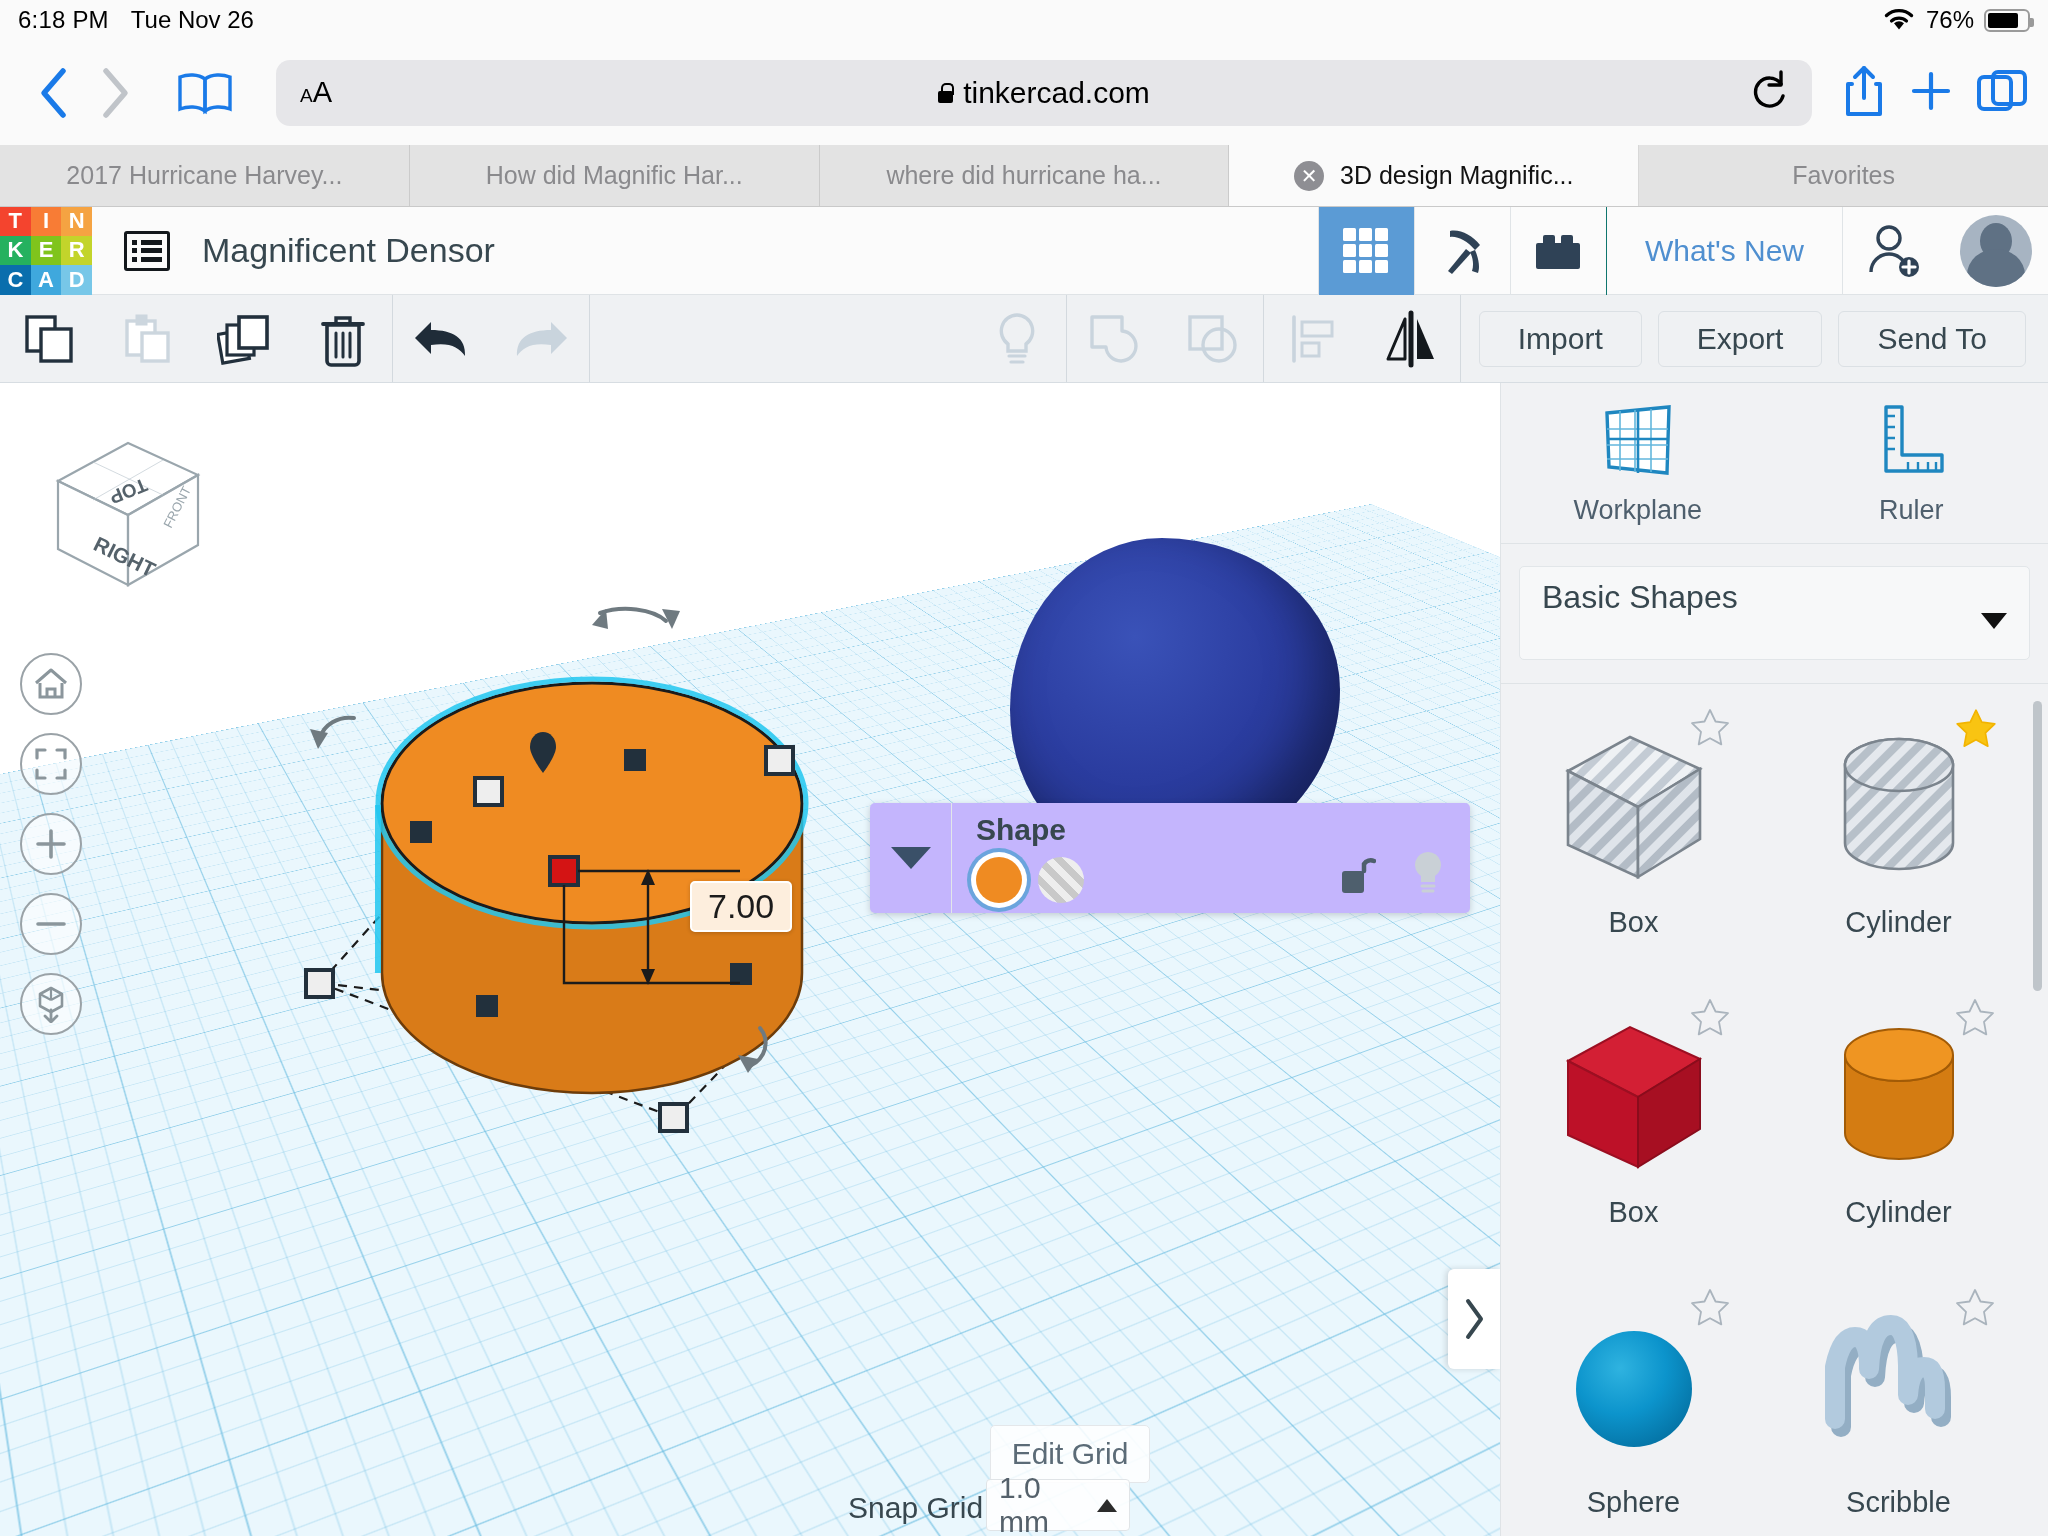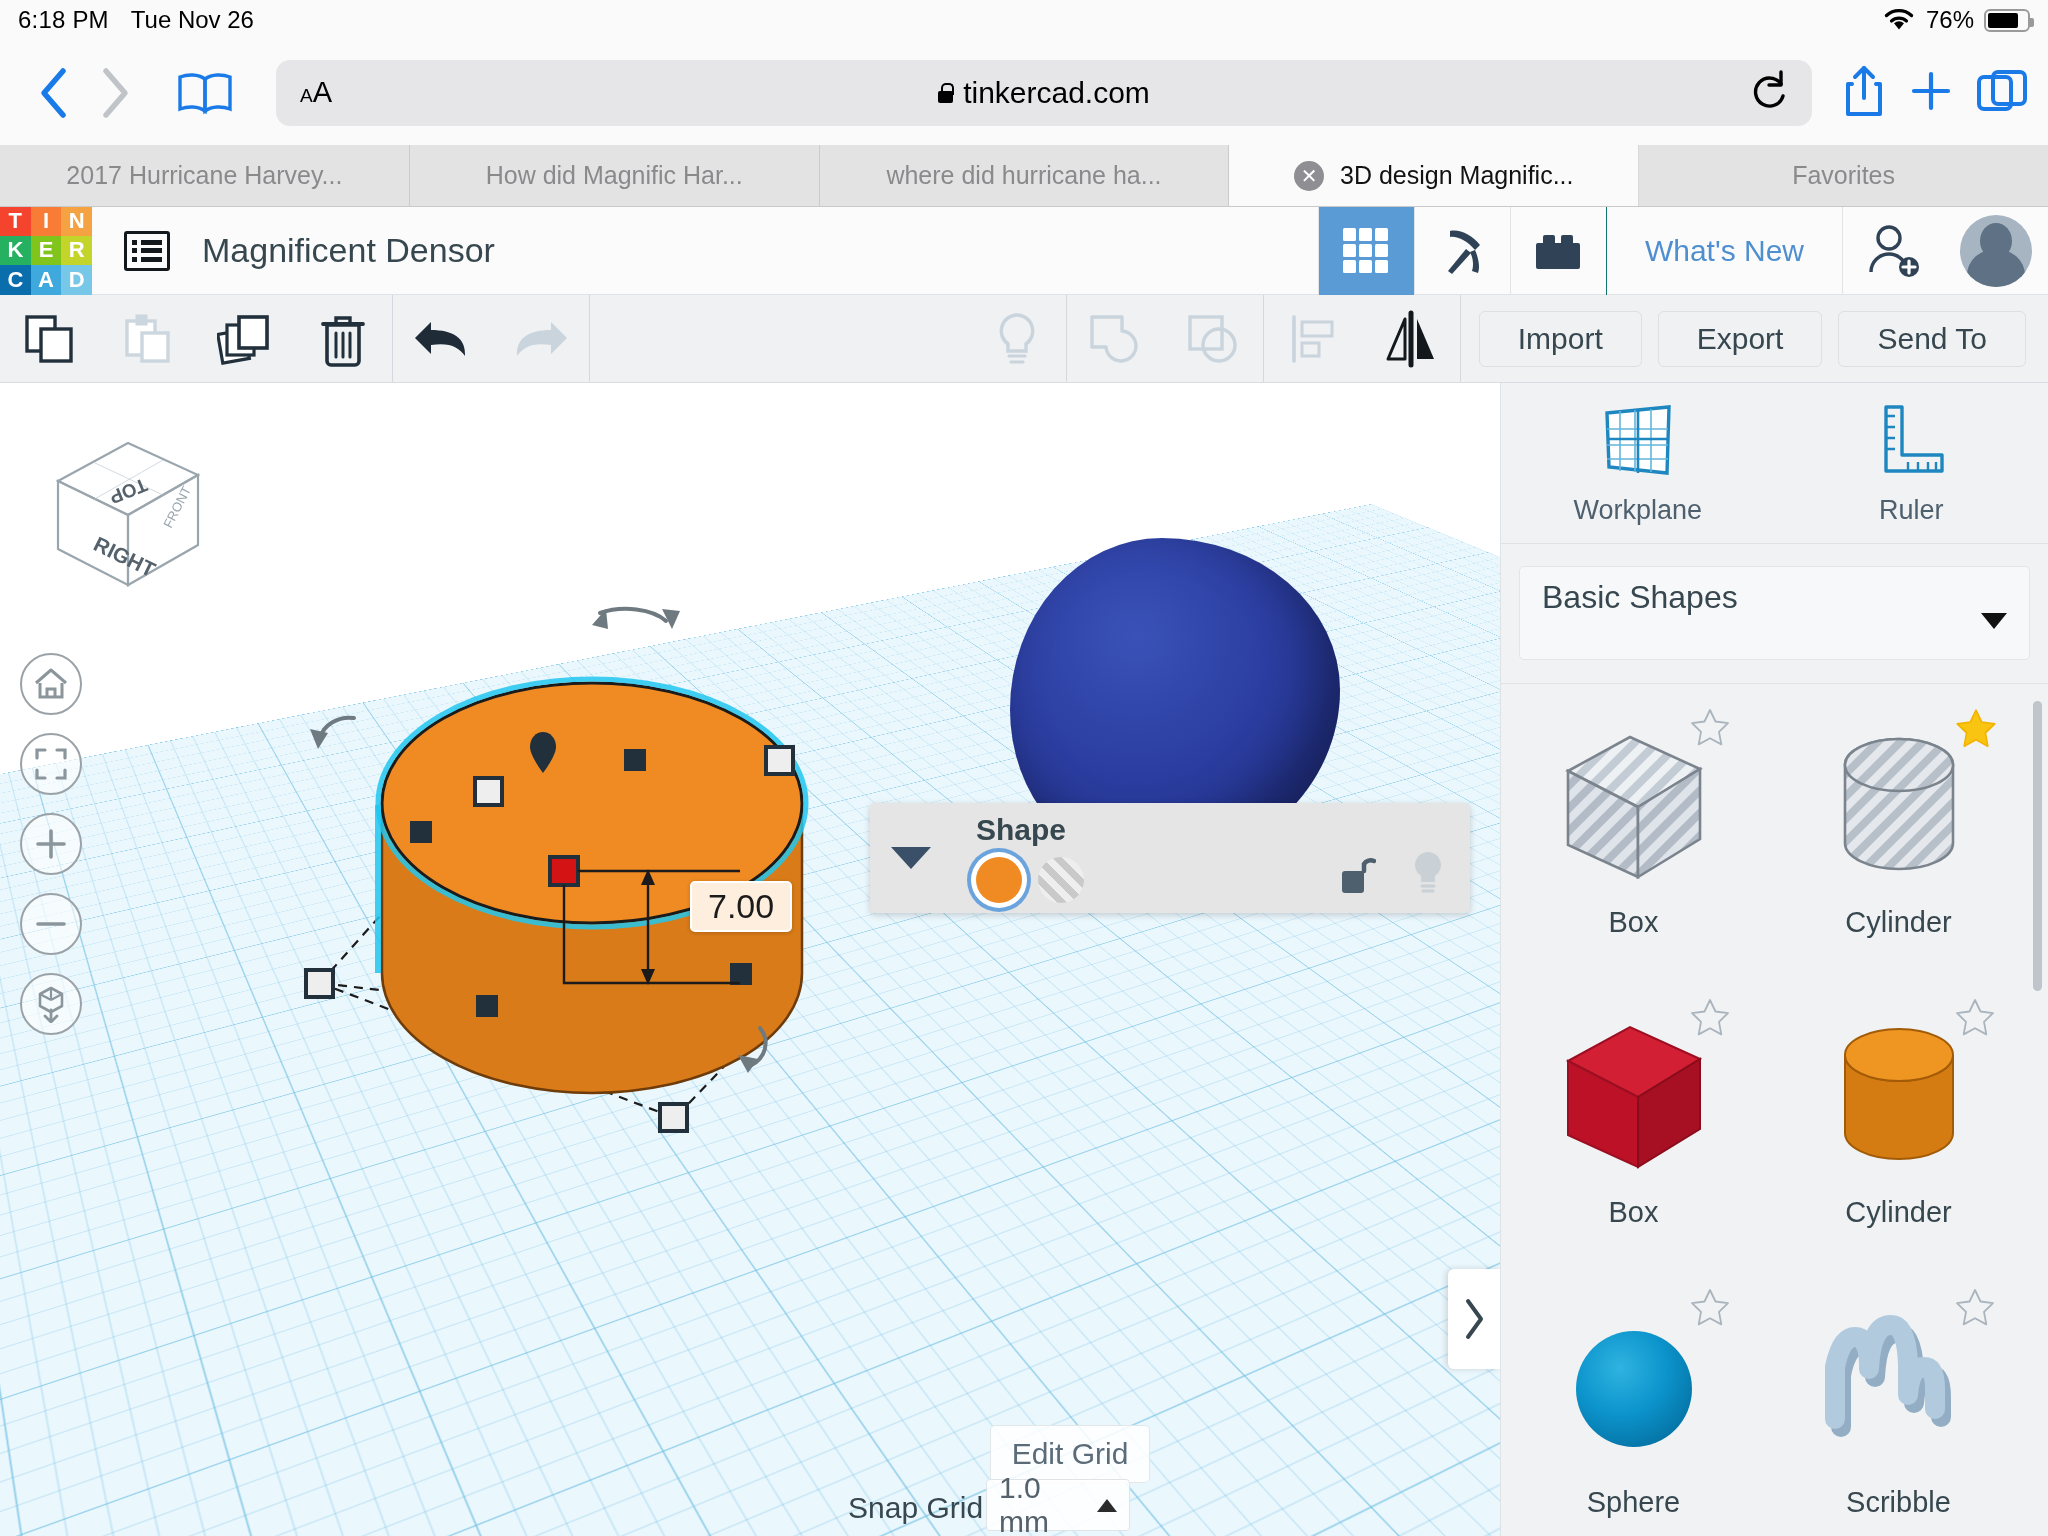--- a/index.html
+++ b/index.html
@@ -194,21 +194,21 @@
   .vp-nav { position: absolute; left: 20px; top: 270px; display: flex; flex-direction: column; gap: 18px; }
   .vp-nav .circ {
     width: 62px; height: 62px; border-radius: 50%;
     border: 2px solid #9aa2a7; background: rgba(255,255,255,.55);
     display: flex; align-items: center; justify-content: center;
   }
 
   
   .shape-panel {
     position: absolute; left: 870px; top: 420px; width: 600px; height: 110px;
-    background: #e5e5e5; border-radius: 5px; display: flex; align-items: stretch;
+    background: #c4b5fd; border-radius: 5px; display: flex; align-items: stretch;
     box-shadow: 0 2px 7px rgba(0,0,0,.18);
   }
   .sp-left {
     width: 82px; display: flex; align-items: center; justify-content: center;
     border-right: 1px solid #e2e6e9;
   }
   .sp-caret {
     width: 0; height: 0; border-left: 20px solid transparent;
     border-right: 20px solid transparent; border-top: 22px solid #3a5068;
   }

